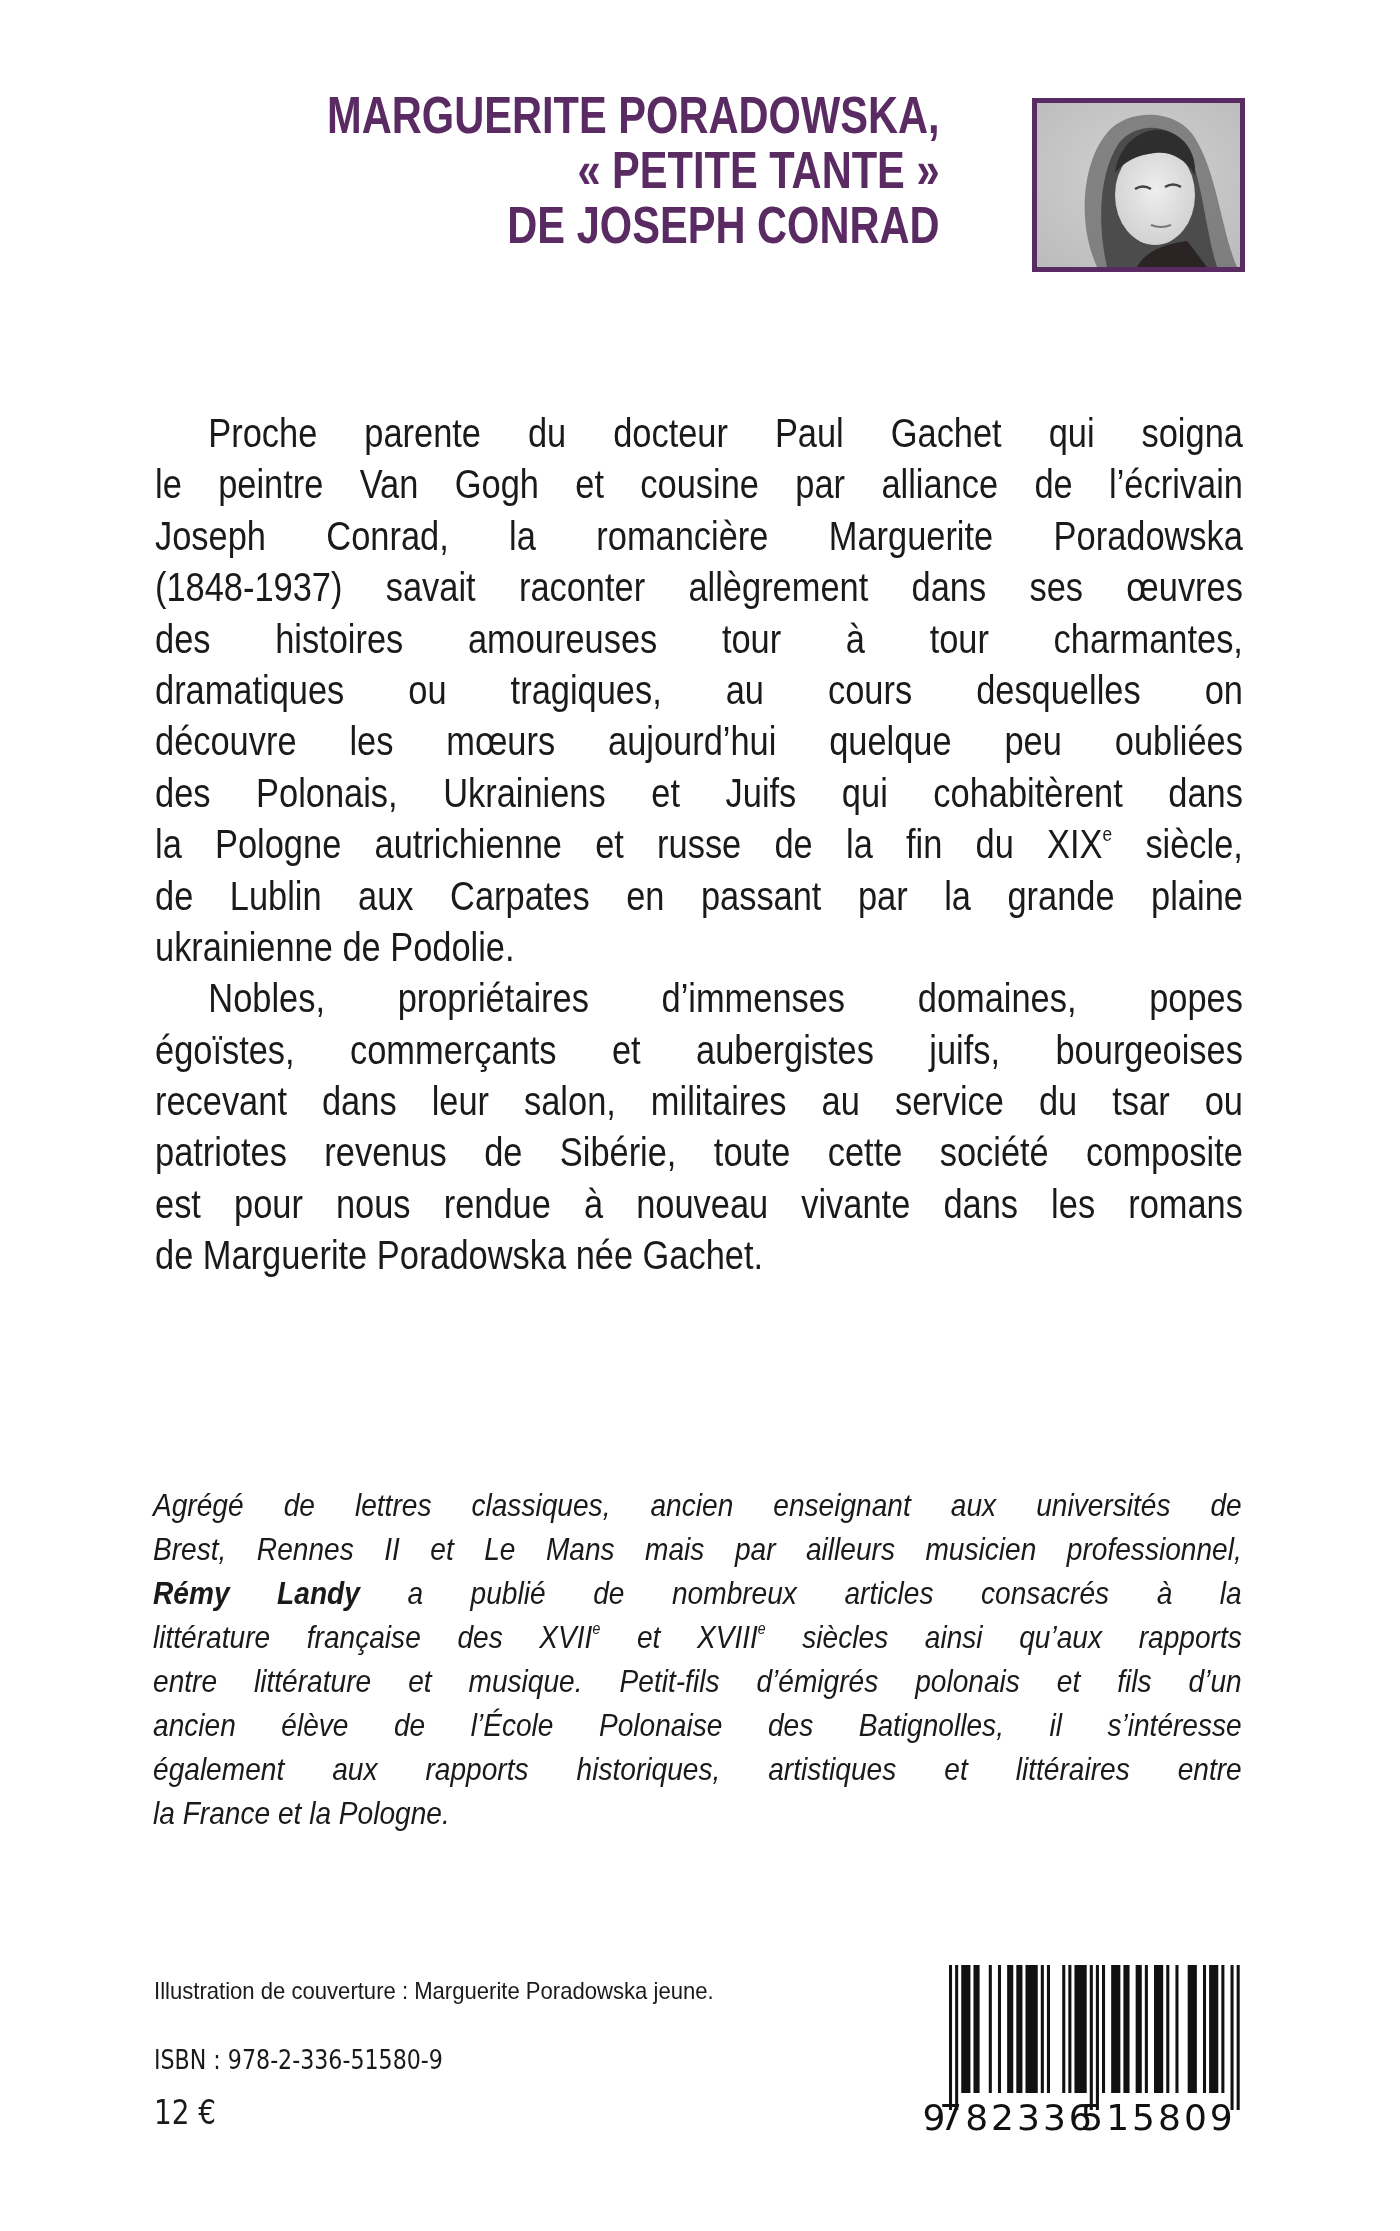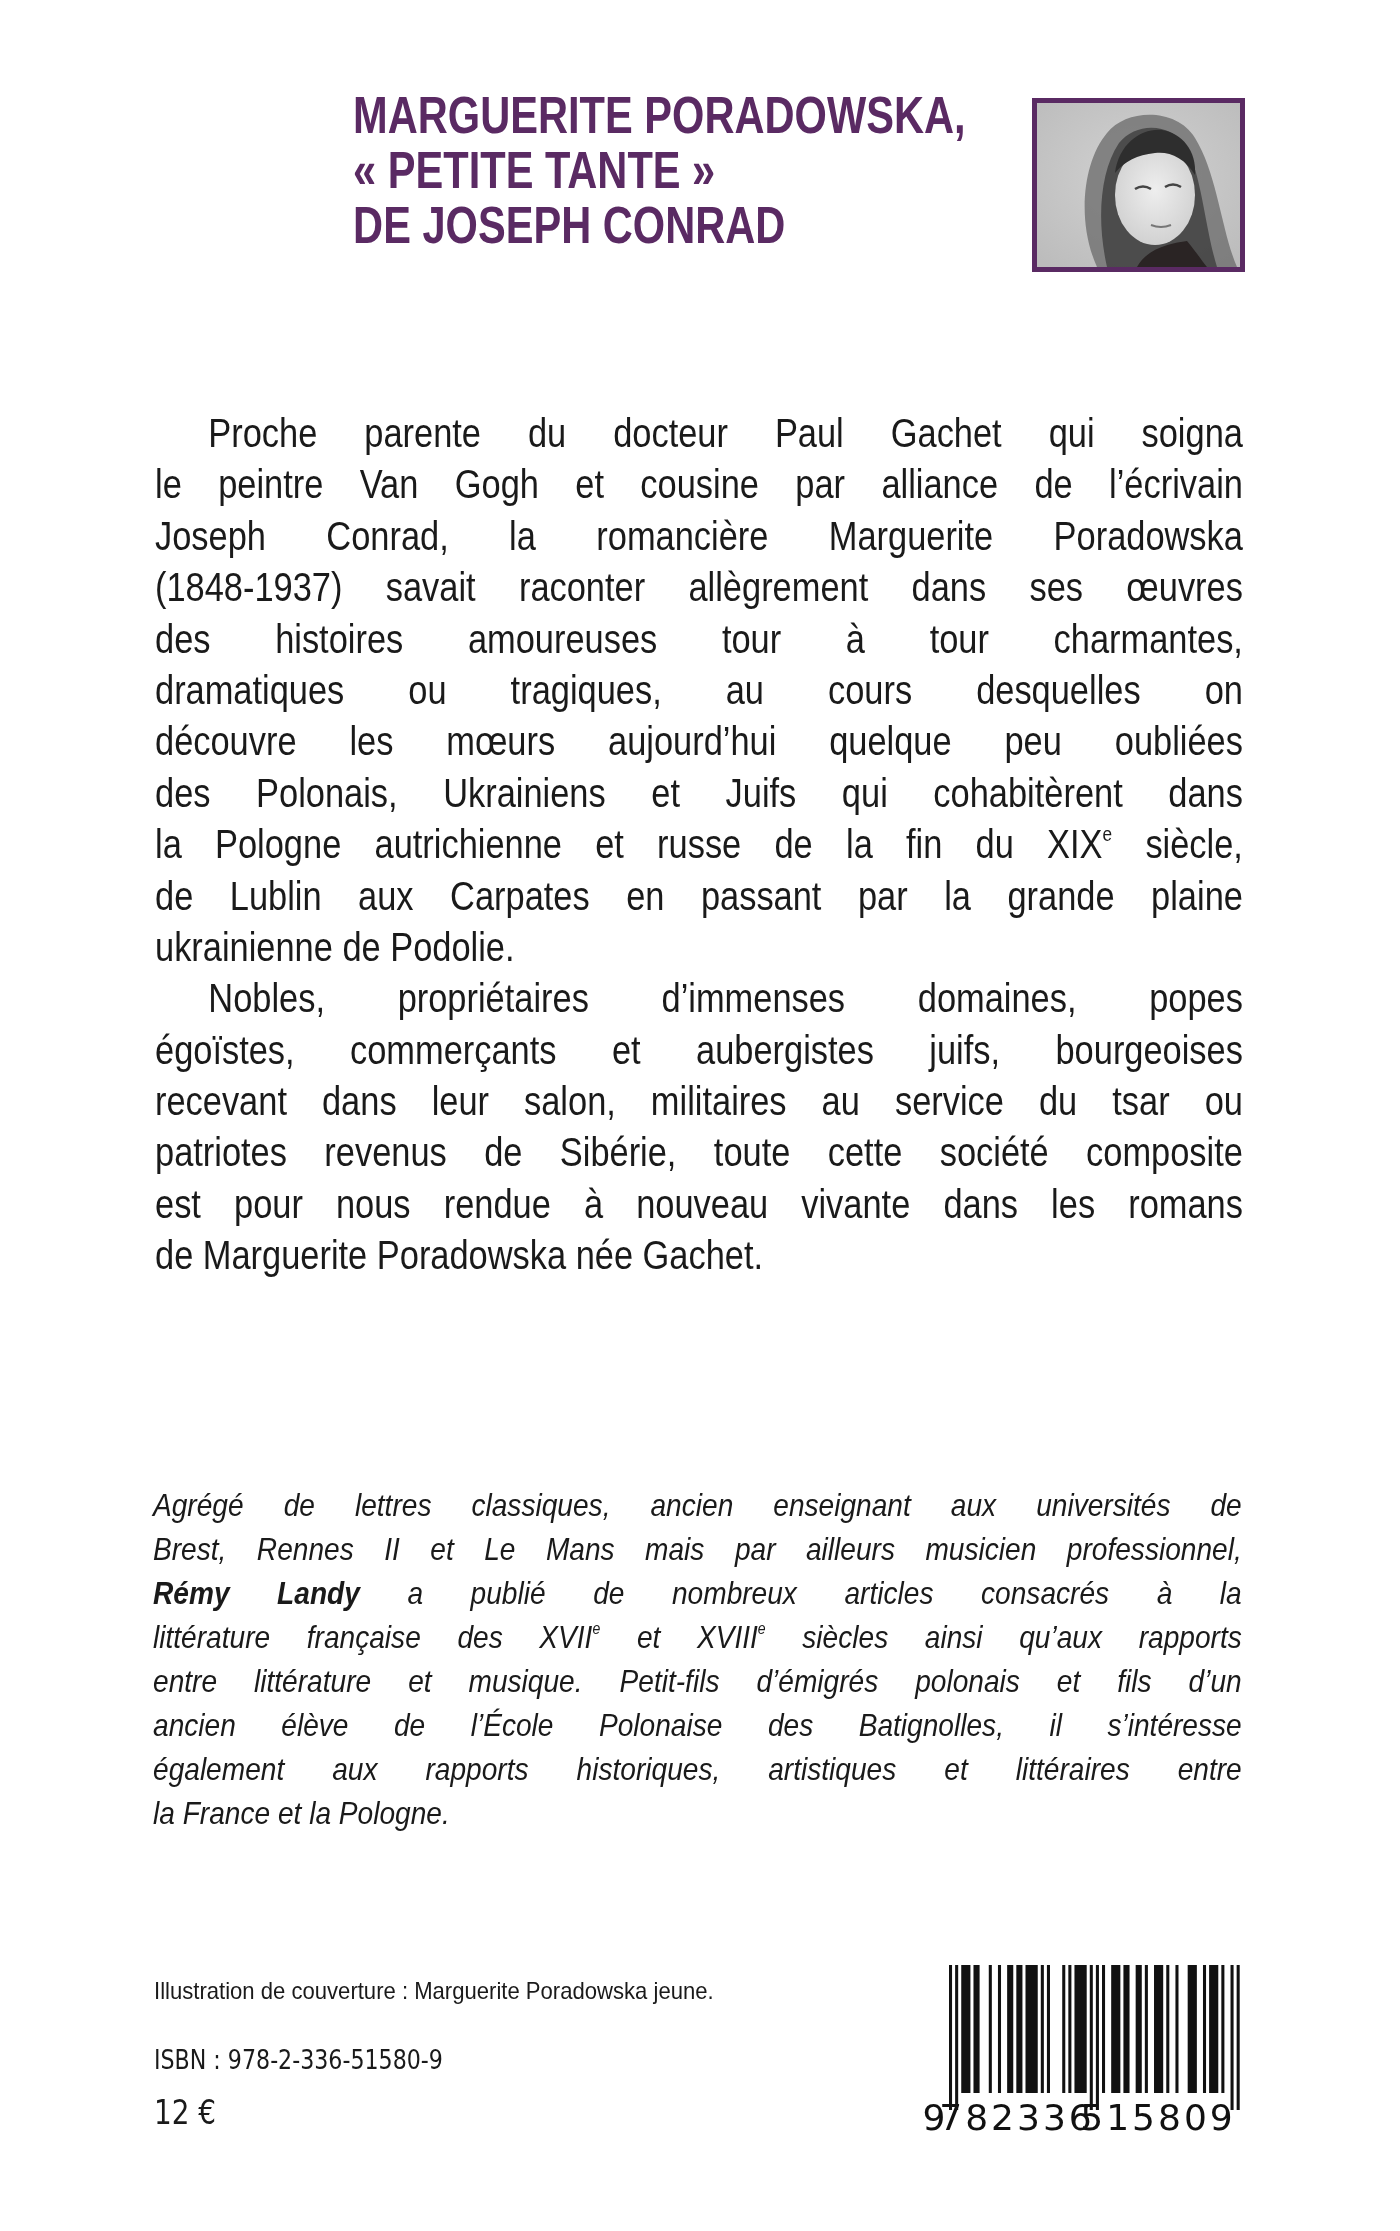--- a/index.html
+++ b/index.html
@@ -1,19 +1,19 @@
 <!DOCTYPE html>
 <html><head>
 <meta charset="utf-8">
 <style>
   html, body { margin: 0; padding: 0; background: #ffffff; }
   body { width: 1400px; height: 2231px; position: relative; overflow: hidden; color: #1a1a1a; }
 
   
-  .title { position: absolute; right: 434px; top: 88px; }
+  .title { position: absolute; right: 460px; top: 88px; text-align: right; }
   .title-line {
     display: block; font-family: "Liberation Sans", sans-serif; font-weight: 700;
     font-size: 52px; line-height: 55px; color: #5a2a63; white-space: nowrap;
     transform: scaleX(0.80); transform-origin: right center; letter-spacing: 0px;
   }
 
   
   .portrait { position: absolute; left: 1032px; top: 98px; width: 213px; height: 174px;
     box-sizing: border-box; border: 5px solid #5a2a63; background: #c9c9c9; overflow: hidden; }
   .portrait svg { display: block; width: 100%; height: 100%; }

